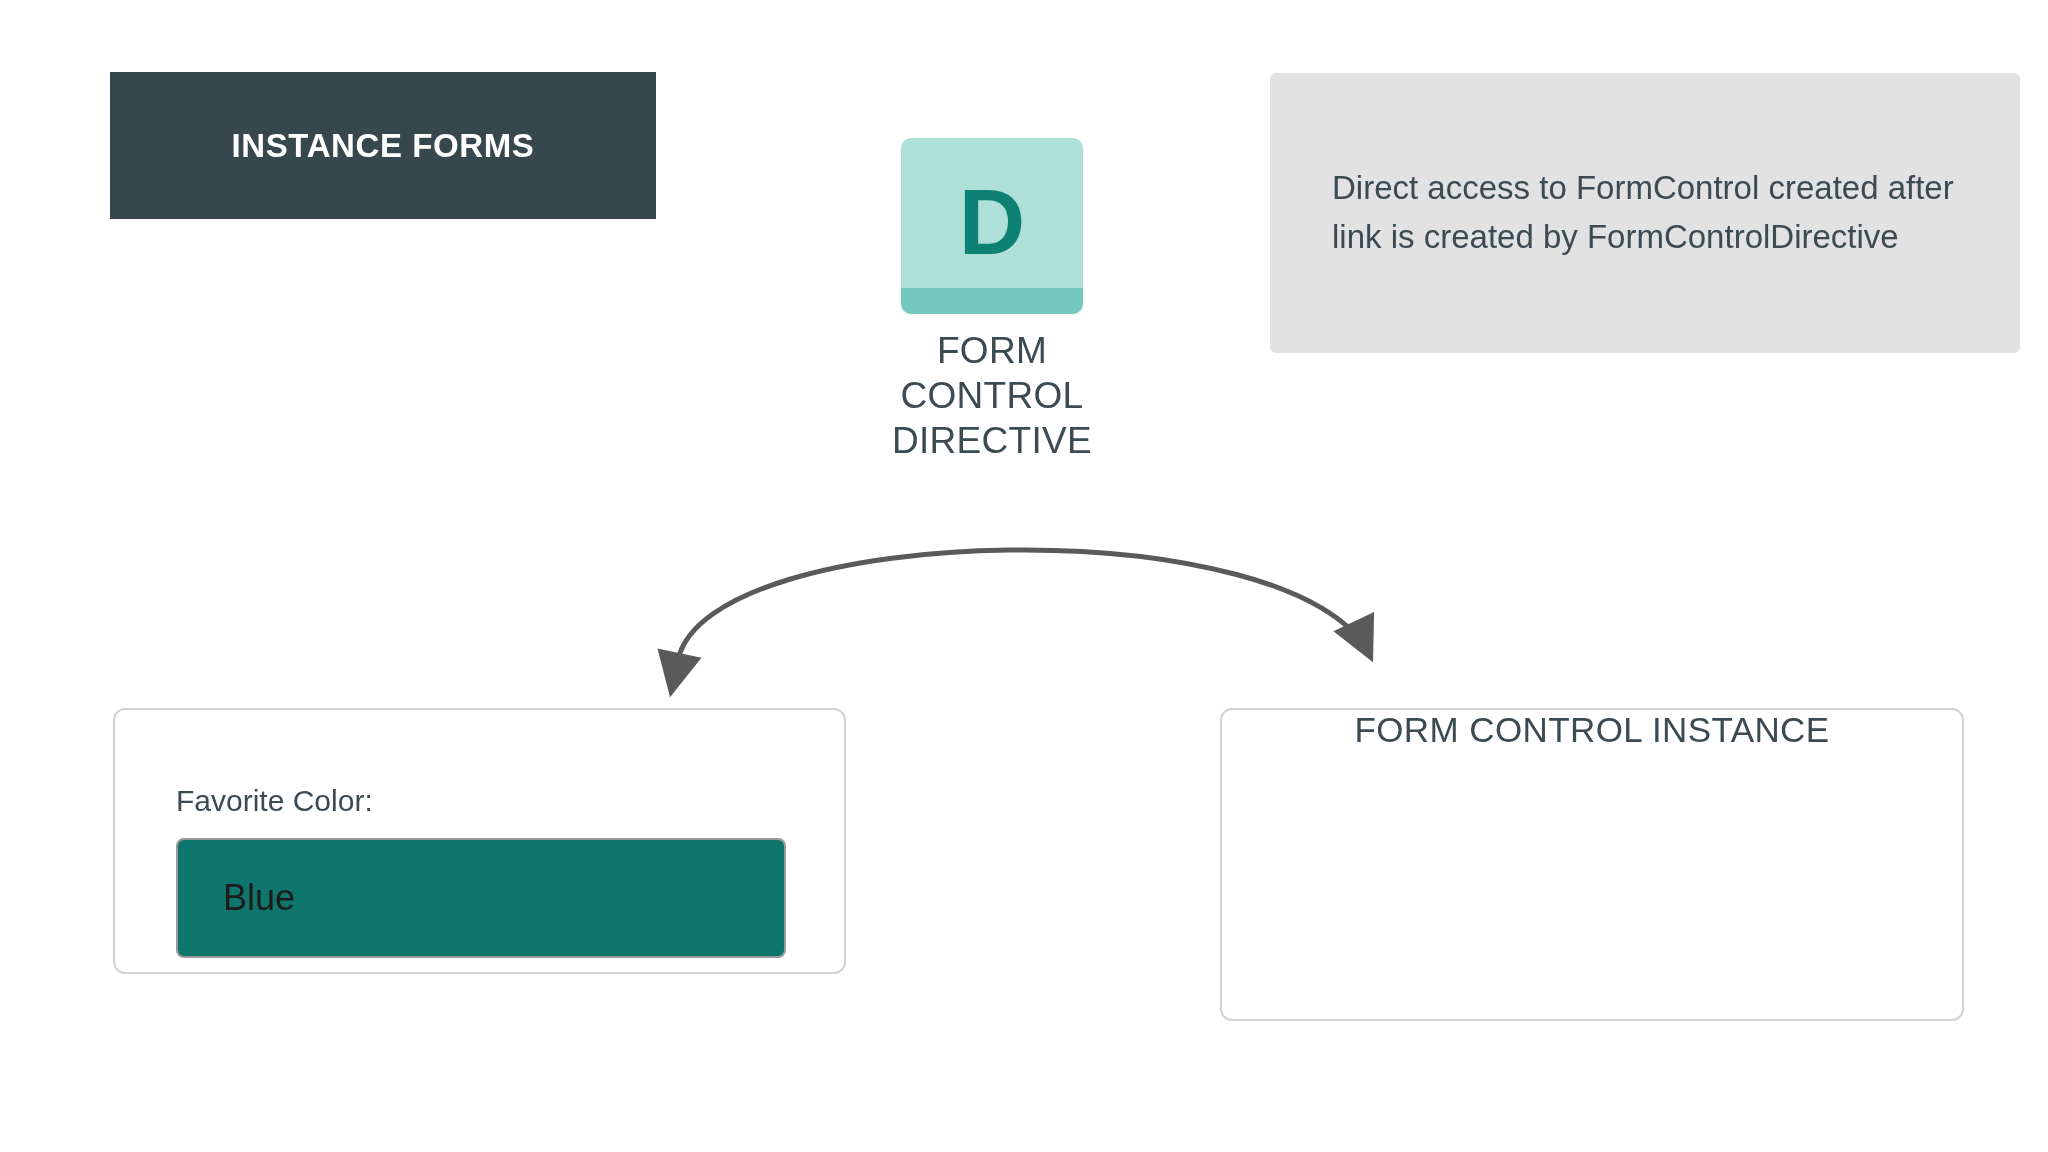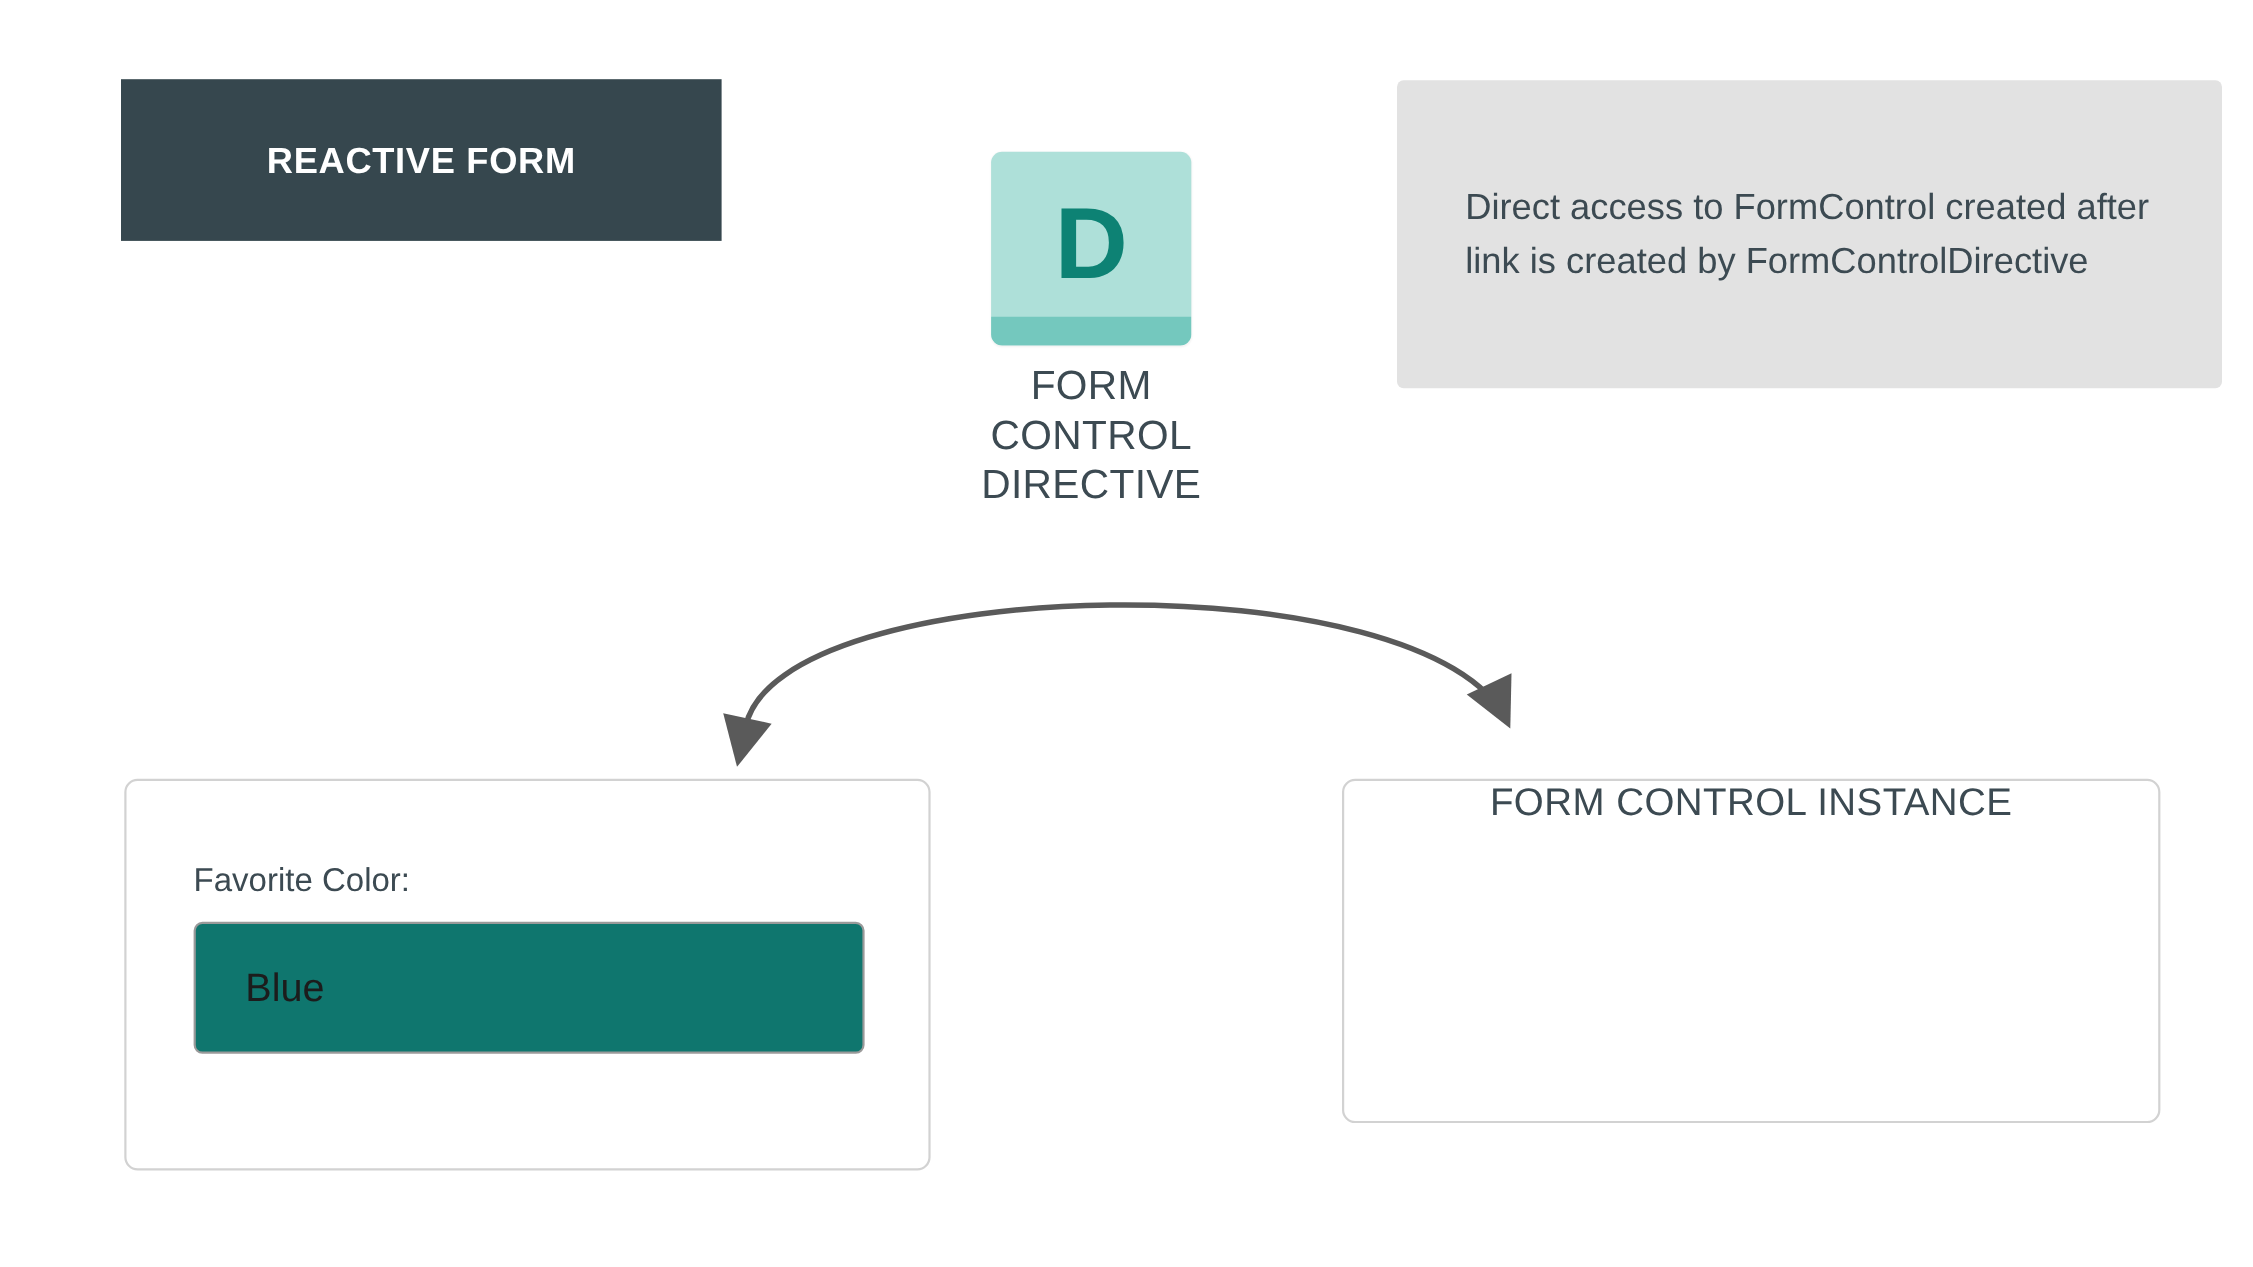--- a/index.html
+++ b/index.html
@@ -128,21 +128,21 @@
     position: absolute;
     background: #ffffff;
     border: 2px solid #D2D2D2;
     border-radius: 12px;
     box-sizing: border-box;
   }
   .card-left {
     left: 113px;
     top: 708px;
     width: 733px;
-    height: 356px;
+    height: 266px;
     padding-left: 48px;
   }
   .card-right {
     left: 1220px;
     top: 708px;
     width: 744px;
     height: 313px;
     display: flex;
     align-items: flex-start;
     justify-content: center;
@@ -178,21 +178,21 @@
     padding: 0 0 0 45px;
     outline: none;
   }
 </style>
 </head>
 <body>
 
 <div id="stage">
 
   <div class="banner">
-    <span class="banner-label">REACTIVE FORM</span>
+    <span class="banner-label">INSTANCE FORMS</span>
   </div>
 
   <div class="directive-block">
     <div class="directive-icon">
       <div class="band"></div>
       <span class="glyph">D</span>
     </div>
     <div class="directive-caption">FORM CONTROL
 DIRECTIVE</div>
   </div>

